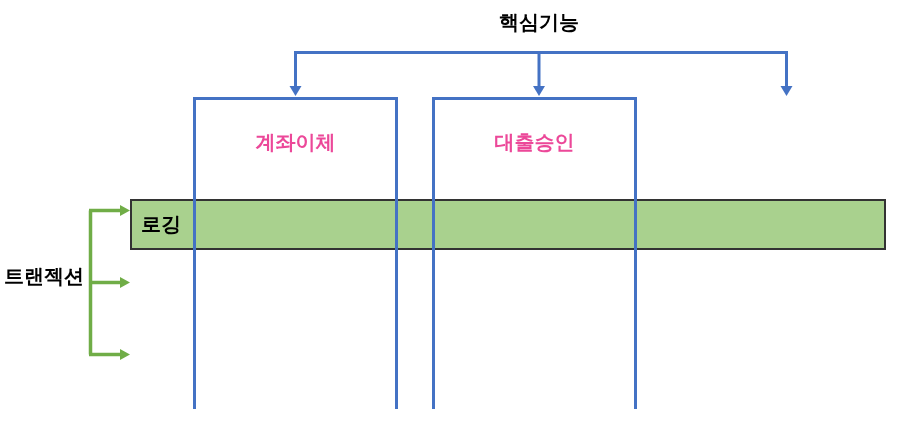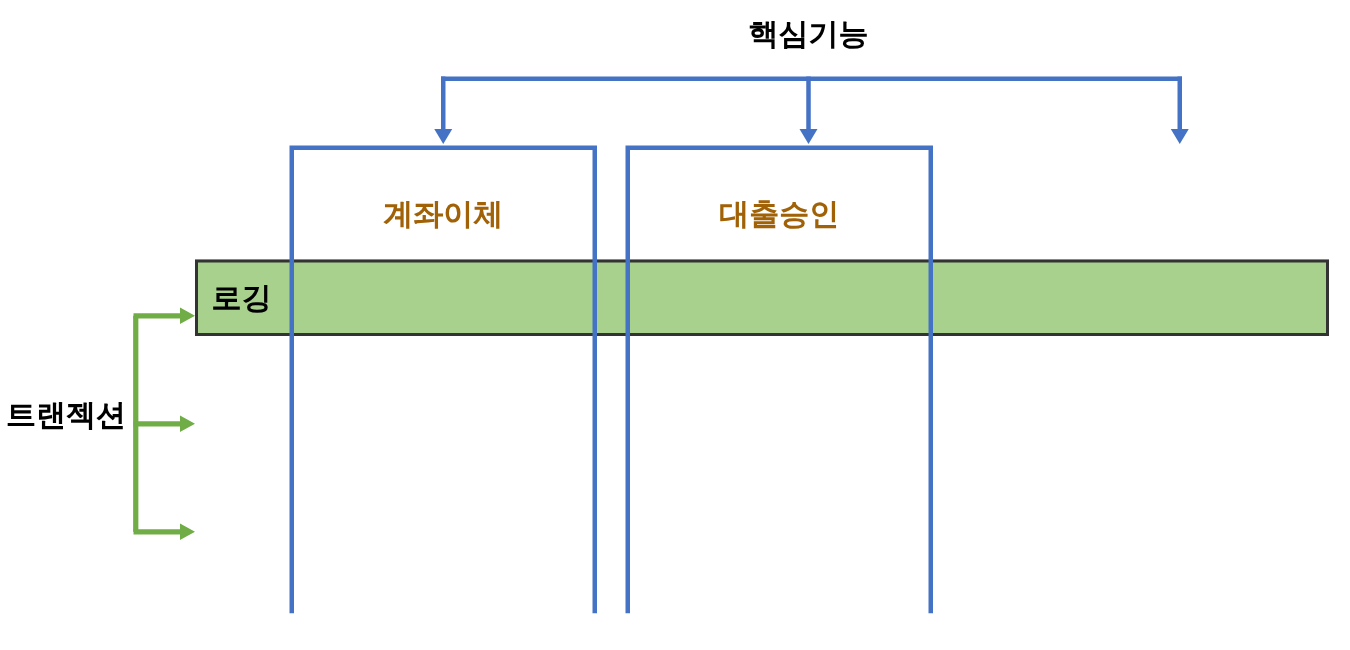--- a/index.html
+++ b/index.html
@@ -36,43 +36,43 @@
     background: transparent;
     box-sizing: border-box;
     z-index: 2;
   }
   .core-box .box-label {
     display: block;
     margin-top: 29px;
     text-align: center;
     font-weight: bold;
     font-size: 20px;
-    color: #a16207;
+    color: #ec4899;
   }
   .box-1 { left: 193px; }
-  .box-2 { left: 417px; }
+  .box-2 { left: 432px; }
   .box-3 { left: 684px; }
   .aspect-bar {
     position: absolute;
     left: 130px;
     width: 756px;
     height: 51px;
     background: var(--bar_fill, #A9D18E);
     border: 2px solid var(--bar_border, #333333);
     box-sizing: border-box;
     display: flex;
     align-items: center;
     padding-left: 9px;
   }
   .aspect-bar .bar-label {
     font-weight: bold;
     font-size: 20px;
     color: #000;
   }
-  .bar-1 { top: 173px; z-index: 1; }   
+  .bar-1 { top: 199px; z-index: 1; }   
   .bar-2 { top: 257px; z-index: 3; }   
   .bar-3 { top: 329px; z-index: 3; }   
   svg.overlay {
     position: absolute;
     left: 0; top: 0;
     width: 900px; height: 433px;
     pointer-events: none;
   }
   #blue-connector { z-index: 2; }
   #green-connector { z-index: 4; }

